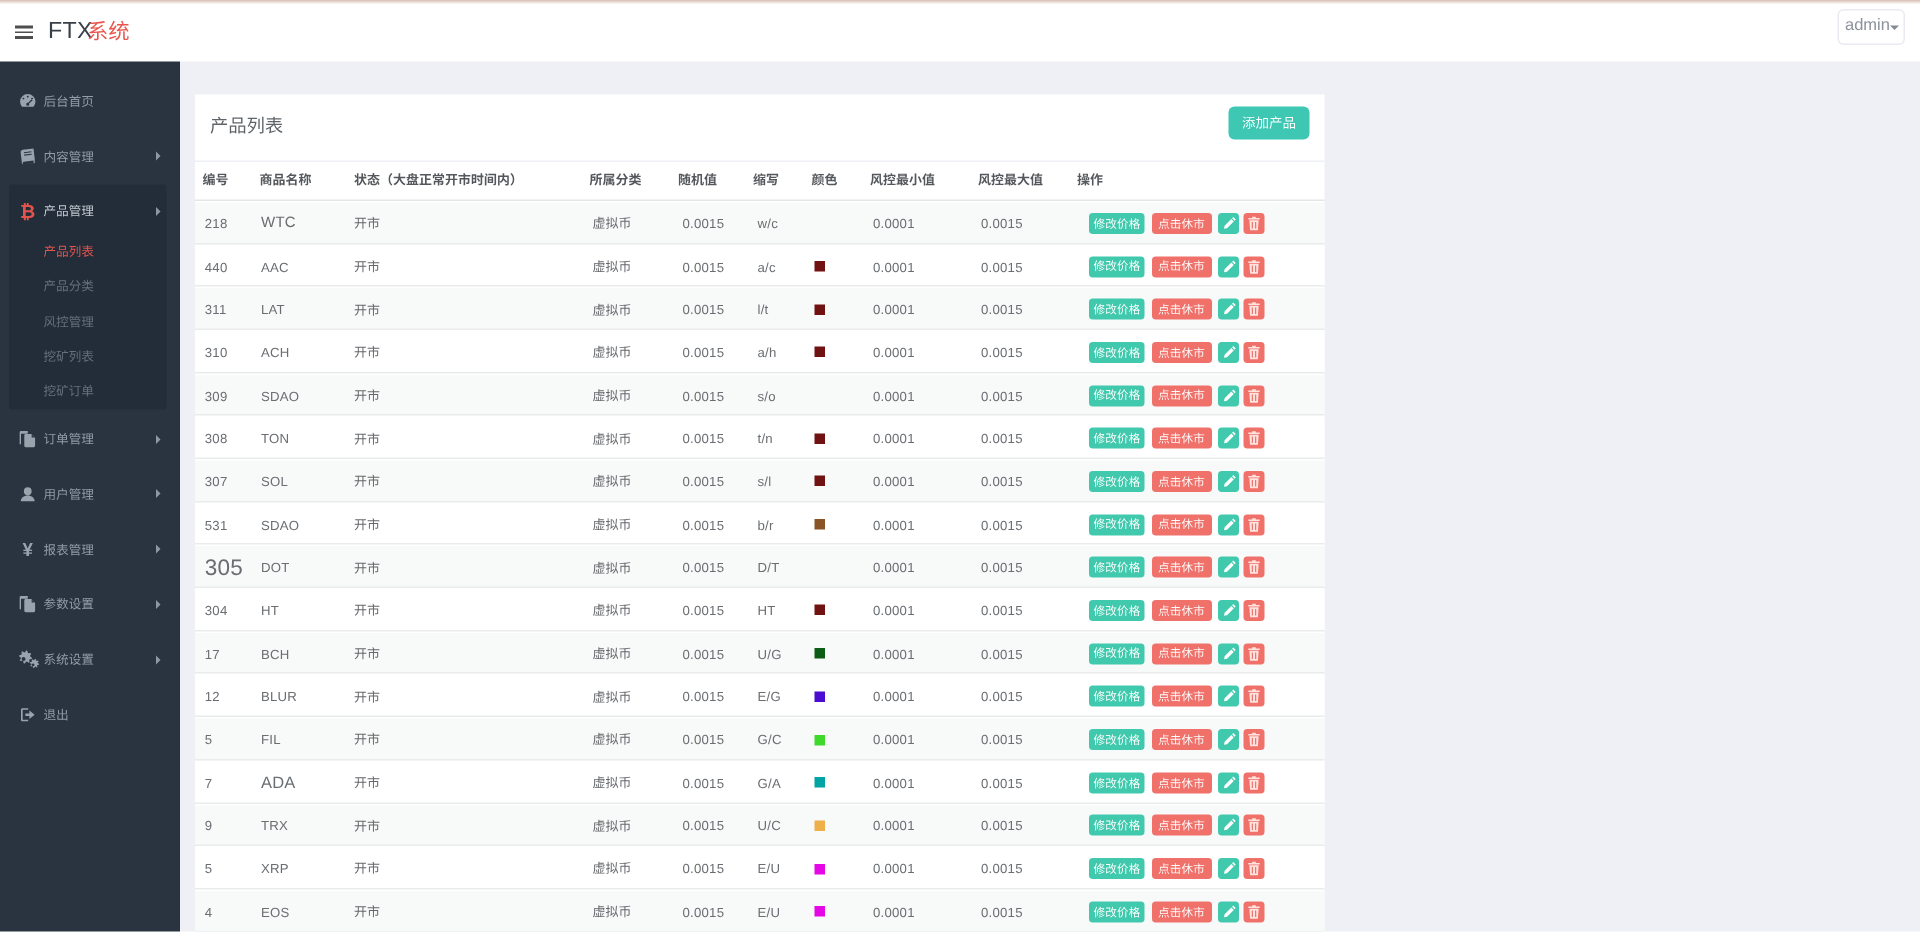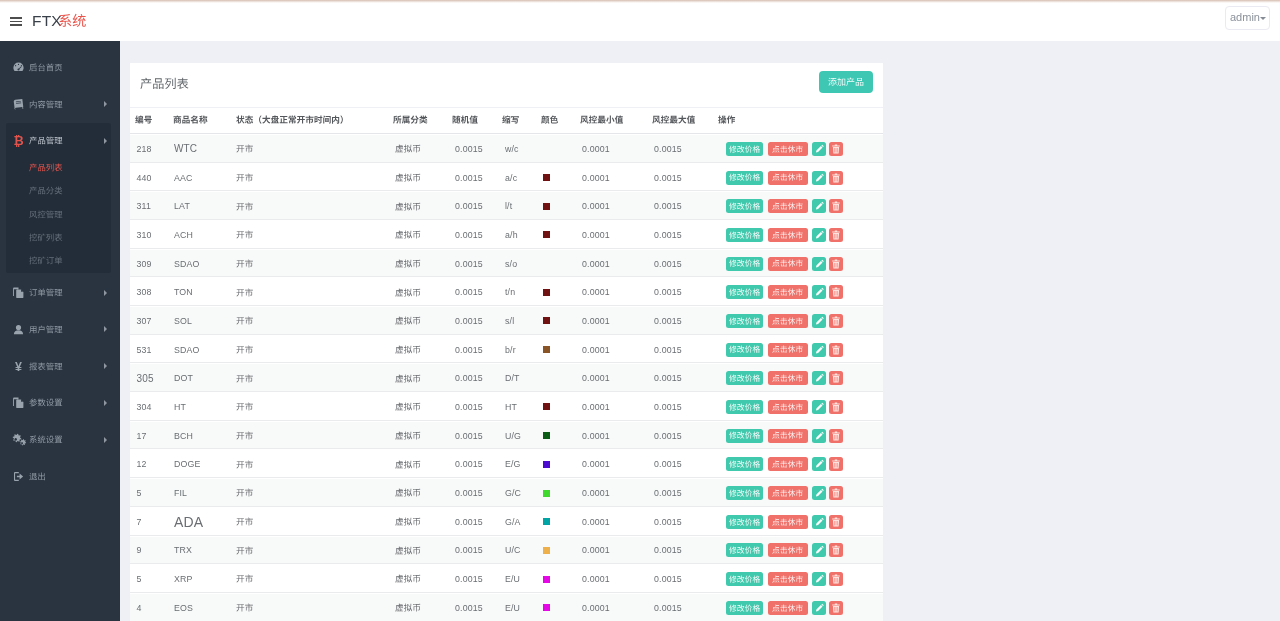--- a/index.html
+++ b/index.html
@@ -575,21 +575,21 @@
     </svg>
   </div>
 <div class="ab" style="left:811.5px;top:342.60px;width:14.5px;height:14px;background:#41c9ad;border-radius:2.5px"><svg width="14.5" height="14" viewBox="0 0 14.5 14">
       <path fill="#fff" d="M4.4 8.5l4.5-4.5 1.6 1.6-4.5 4.5-2 .4zM9.4 3.5l.8-.8 1.6 1.6-.8.8z"></path>
     </svg></div>
 <div class="ab" style="left:829px;top:342.60px;width:14px;height:14px;background:#f0716a;border-radius:2.5px"><svg width="14" height="14" viewBox="0 0 14 14">
       <path fill="#ffe3de" fill-rule="evenodd" d="M5.8 2.5h2.4v.9h2.6v1H3.2v-1h2.6zM3.9 4.9h6.2l-.5 6.6H4.4zM5.5 6h.8v4.4h-.8zM7.7 6h.8v4.4h-.8z"></path>
     </svg></div>
 <div class="ab" style="left:130px;top:364.44px;width:753px;height:27.68px;background:#f8f9f9;border-bottom:1px solid #eaebed"></div>
 <div class="ab" style="left:136.5px;top:378.28px;height:0;display:flex;align-items:center">
-    <span style="font-size:10px;color:#6a6e72;letter-spacing:0.15px">305</span>
+    <span style="font-size:15px;color:#6a6e72;letter-spacing:0.15px">305</span>
   </div>
 <div class="ab" style="left:174px;top:378.28px;height:0;display:flex;align-items:center">
     <span style="font-size:8.8px;color:#6a6e72;letter-spacing:0.15px">DOT</span>
   </div>
 <div class="ab" style="left:236px;top:378.28px;height:0;display:flex;align-items:center">
     <svg width="17.32" height="9.18" style="vertical-align:middle;">
       <use href="#g28" fill="#63666a"></use>
     </svg>
   </div>
 <div class="ab" style="left:394.5px;top:378.28px;height:0;display:flex;align-items:center">
@@ -715,21 +715,21 @@
       <path fill="#fff" d="M4.4 8.5l4.5-4.5 1.6 1.6-4.5 4.5-2 .4zM9.4 3.5l.8-.8 1.6 1.6-.8.8z"></path>
     </svg></div>
 <div class="ab" style="left:829px;top:428.64px;width:14px;height:14px;background:#f0716a;border-radius:2.5px"><svg width="14" height="14" viewBox="0 0 14 14">
       <path fill="#ffe3de" fill-rule="evenodd" d="M5.8 2.5h2.4v.9h2.6v1H3.2v-1h2.6zM3.9 4.9h6.2l-.5 6.6H4.4zM5.5 6h.8v4.4h-.8zM7.7 6h.8v4.4h-.8z"></path>
     </svg></div>
 <div class="ab" style="left:130px;top:450.48px;width:753px;height:27.68px;background:#fff;border-bottom:1px solid #eaebed"></div>
 <div class="ab" style="left:136.5px;top:464.32px;height:0;display:flex;align-items:center">
     <span style="font-size:8.8px;color:#6a6e72;letter-spacing:0.15px">12</span>
   </div>
 <div class="ab" style="left:174px;top:464.32px;height:0;display:flex;align-items:center">
-    <span style="font-size:8.8px;color:#6a6e72;letter-spacing:0.15px">DOGE</span>
+    <span style="font-size:8.8px;color:#6a6e72;letter-spacing:0.15px">BLUR</span>
   </div>
 <div class="ab" style="left:236px;top:464.32px;height:0;display:flex;align-items:center">
     <svg width="17.32" height="9.18" style="vertical-align:middle;">
       <use href="#g28" fill="#63666a"></use>
     </svg>
   </div>
 <div class="ab" style="left:394.5px;top:464.32px;height:0;display:flex;align-items:center">
     <svg width="25.98" height="9.18" style="vertical-align:middle;">
       <use href="#g29" fill="#63666a"></use>
     </svg>
@@ -807,21 +807,21 @@
       <path fill="#fff" d="M4.4 8.5l4.5-4.5 1.6 1.6-4.5 4.5-2 .4zM9.4 3.5l.8-.8 1.6 1.6-.8.8z"></path>
     </svg></div>
 <div class="ab" style="left:829px;top:486.00px;width:14px;height:14px;background:#f0716a;border-radius:2.5px"><svg width="14" height="14" viewBox="0 0 14 14">
       <path fill="#ffe3de" fill-rule="evenodd" d="M5.8 2.5h2.4v.9h2.6v1H3.2v-1h2.6zM3.9 4.9h6.2l-.5 6.6H4.4zM5.5 6h.8v4.4h-.8zM7.7 6h.8v4.4h-.8z"></path>
     </svg></div>
 <div class="ab" style="left:130px;top:507.84px;width:753px;height:27.68px;background:#fff;border-bottom:1px solid #eaebed"></div>
 <div class="ab" style="left:136.5px;top:521.68px;height:0;display:flex;align-items:center">
     <span style="font-size:8.8px;color:#6a6e72;letter-spacing:0.15px">7</span>
   </div>
 <div class="ab" style="left:174px;top:521.68px;height:0;display:flex;align-items:center">
-    <span style="font-size:14px;color:#6a6e72;letter-spacing:0.15px">ADA</span>
+    <span style="font-size:11px;color:#6a6e72;letter-spacing:0.15px">ADA</span>
   </div>
 <div class="ab" style="left:236px;top:521.68px;height:0;display:flex;align-items:center">
     <svg width="17.32" height="9.18" style="vertical-align:middle;">
       <use href="#g28" fill="#63666a"></use>
     </svg>
   </div>
 <div class="ab" style="left:394.5px;top:521.68px;height:0;display:flex;align-items:center">
     <svg width="25.98" height="9.18" style="vertical-align:middle;">
       <use href="#g29" fill="#63666a"></use>
     </svg>

